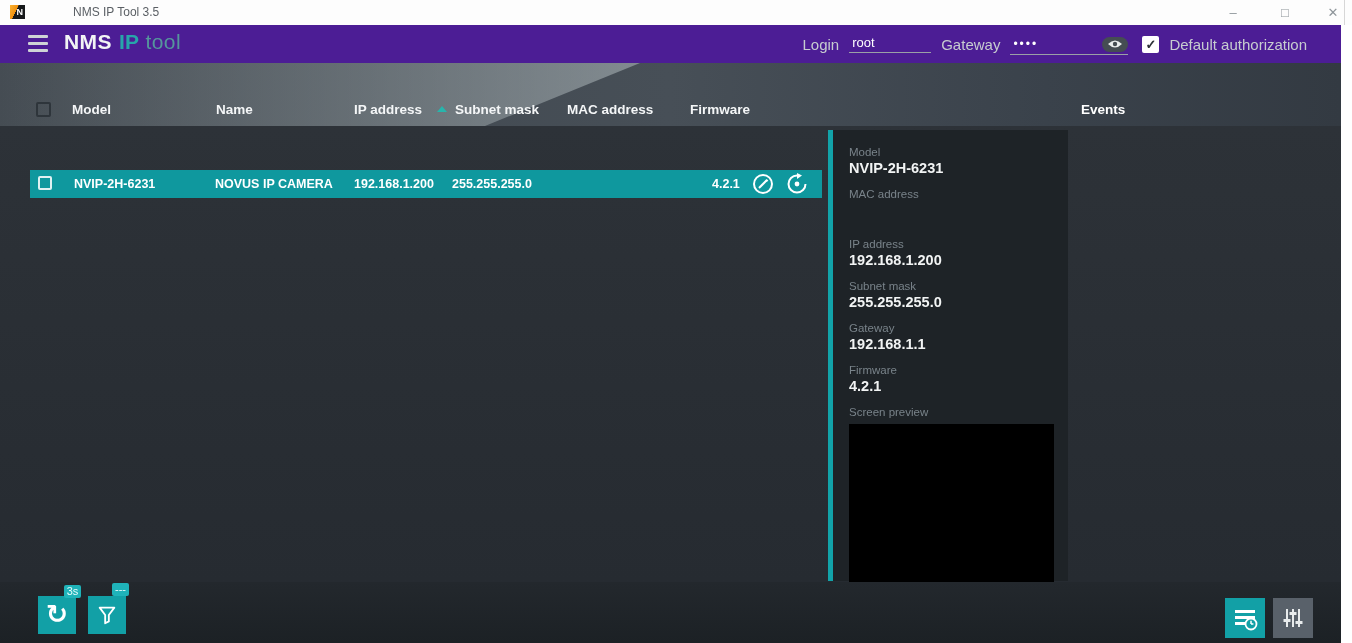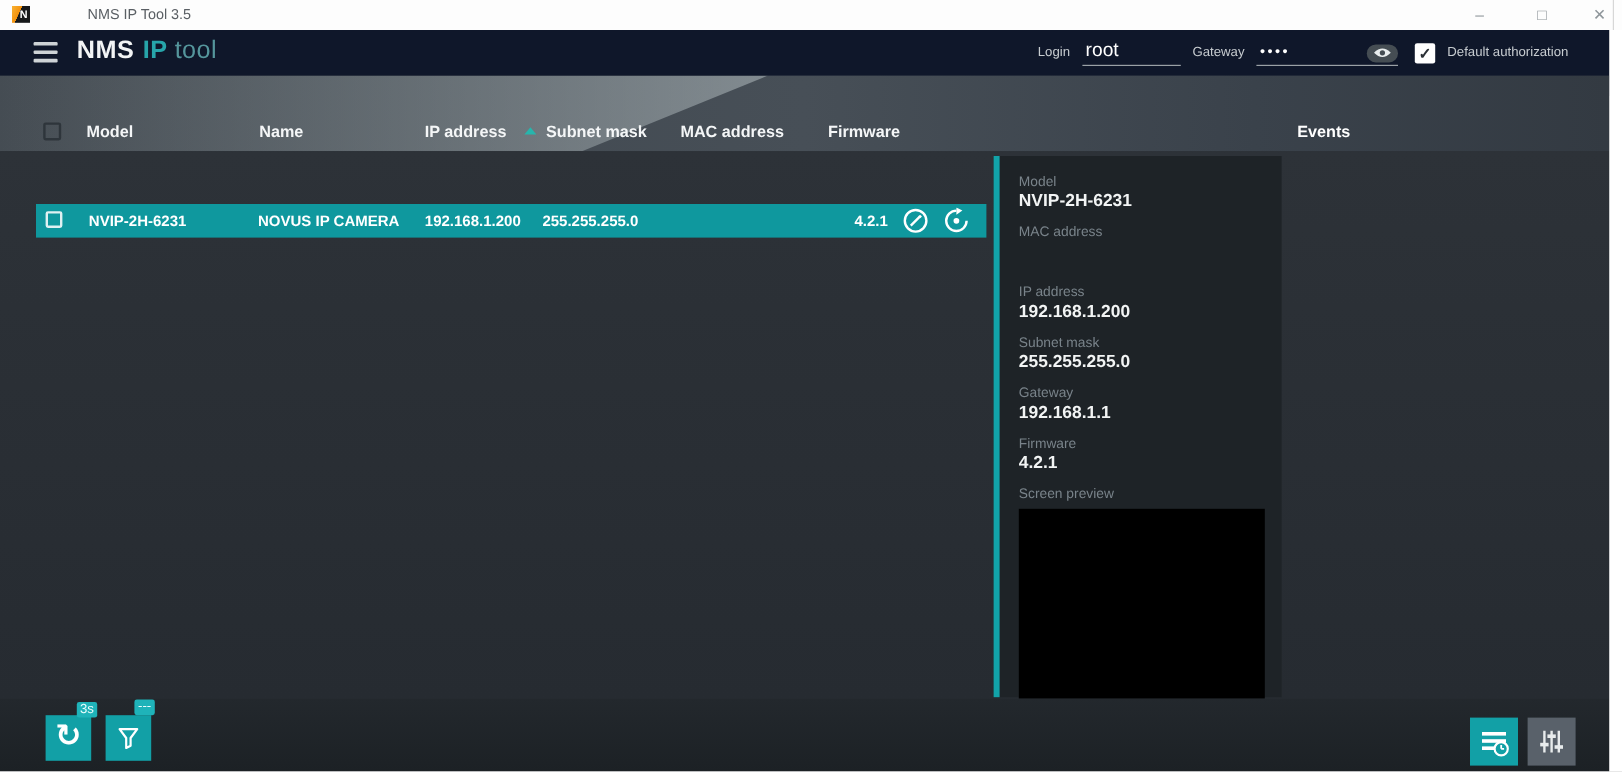--- a/index.html
+++ b/index.html
@@ -15,32 +15,32 @@
   .win-title { position:absolute; left:33px; top:5px; font-size:12px; color:#5a5f64;margin-left:40px; }
   .win-btn { position:absolute; top:2px; width:30px; height:21px; text-align:center; font-size:13px;
              color:#8f969b; line-height:21px; cursor:default; }
   .win-min { left:1218px; } .win-max { left:1270px; } .win-close { left:1318px; }
   .titlebar-edge { position:absolute; left:1344px; top:0; width:1px; height:25px; background:#d7d7d7; }
 
   
   .client { position:absolute; top:25px; left:0; width:1341px; height:618px; background:#2b3036; overflow:hidden; }
 
   
-  .appbar { position:absolute; top:0; left:0; width:100%; height:55px; background:#0f172a; }
+  .appbar { position:absolute; top:0; left:0; width:100%; height:55px; background:#4c1d95; }
   .hamburger { position:absolute; left:28px; top:10px; width:20px; height:17px; display:flex;
                flex-direction:column; justify-content:space-between; cursor:pointer; }
   .hamburger i { display:block; height:3px; background:#ced3d6; border-radius:1px; }
   .logo { position:absolute; left:64px; top:5px; font-size:21px; letter-spacing:.4px; white-space:nowrap; }
   .logo .nms { color:#f2f4f5; font-weight:bold; }
   .logo .ip  { color:#27a5aa; font-weight:bold; margin-left:7px; }
   .logo .tool{ color:#55969c; font-weight:300; margin-left:6px; }
 
   .auth { position:absolute; right:34px; top:0; height:38px; display:flex; align-items:center; gap:10px; }
-  .auth-label { font-size:11px; color:#c7ccd0; }
-  .underfield { border-bottom:1px solid #9aa1a6; color:#ffffff; font-size:16px; padding:0 3px 2px 3px; }
+  .auth-label { font-size:15px; color:#c7ccd0; }
+  .underfield { border-bottom:1px solid #9aa1a6; color:#ffffff; font-size:13px; padding:0 3px 2px 3px; }
   .login-field { width:82px; }
   .pw-wrap { position:relative; width:118px; border-bottom:1px solid #9aa1a6; padding:0 26px 2px 3px; }
   .pw-dots { color:#ffffff; font-size:12px; letter-spacing:2px; }
   .eye-pill { position:absolute; right:0; bottom:2px; width:26px; height:15px; background:#454d53;
               border-radius:8px; display:flex; align-items:center; justify-content:center; cursor:pointer; }
   .checkbox { width:17px; height:17px; background:#ffffff; border-radius:2px; display:flex;
               align-items:center; justify-content:center; font-size:13px; font-weight:bold; color:#2b3036;
               cursor:pointer; margin-left:4px; }
 
   

